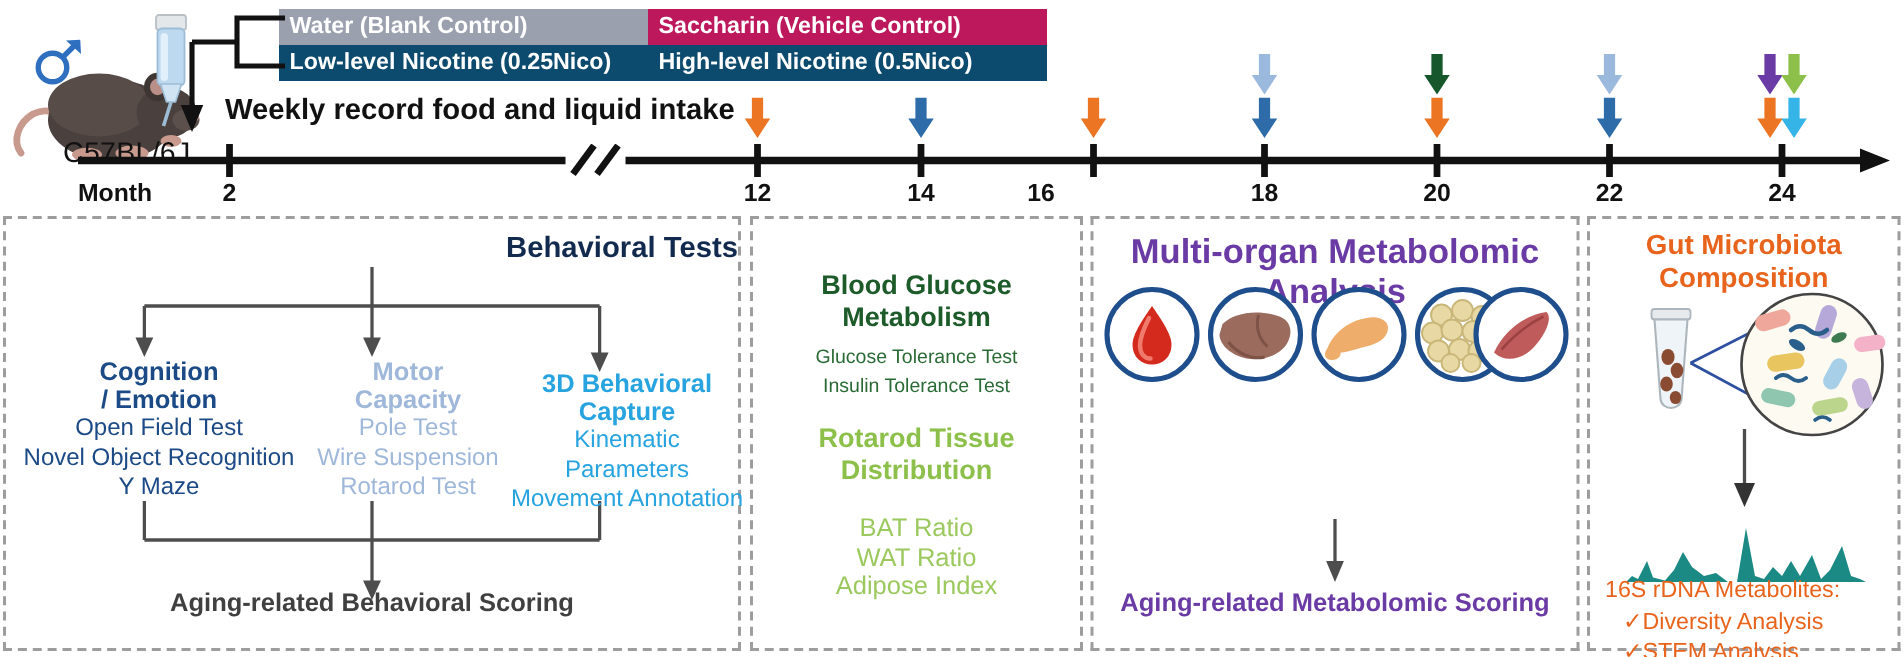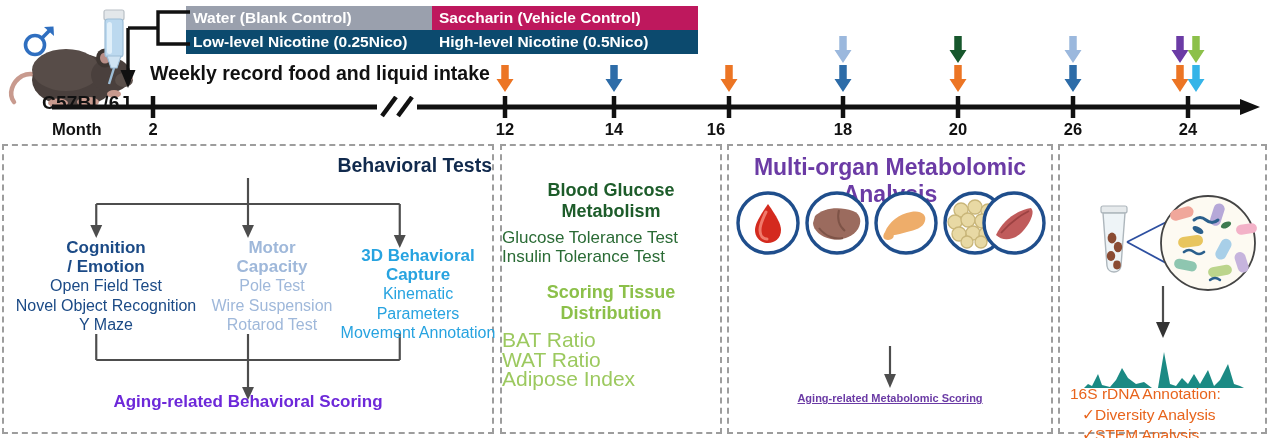--- a/index.html
+++ b/index.html
@@ -15,21 +15,21 @@
   }
   #lg-water   {left:186px;top:6px; width:262px;background:#9aa0ad;}
   #lg-lownic  {left:186px;top:30px;width:262px;background:#0c4a6e;}
   #lg-sacch   {left:432px;top:6px; width:252px;background:#be185d;}
   #lg-highnic {left:432px;top:30px;width:252px;background:#0c4a6e;}
 
   
   #mouse-art{left:6px;top:18px;width:140px;height:100px;}
   #male-symbol{left:22px;top:24px;width:34px;height:34px;}
   #water-bottle{left:94px;top:8px;width:40px;height:80px;}
-  #strain-label{left:42px;top:92px;font-size:19px;font-weight:bold;color:#111;letter-spacing:.2px;}
+  #strain-label{left:42px;top:92px;font-size:19px;font-weight:normal;color:#111;letter-spacing:.2px;}
 
   
   #tl-axis{left:52px;top:96px;width:1210px;height:22px;}
   #month-label{left:52px;top:120px;font-size:16.5px;font-weight:bold;color:#111;}
   .tick-label{position:absolute;top:120px;font-size:16.5px;font-weight:bold;color:#111;
               transform:translateX(-50%);text-align:center;}
   #weekly-note{left:150px;top:62px;font-size:19.5px;font-weight:bold;color:#111;white-space:nowrap;}
   #bracket-svg{left:118px;top:2px;width:80px;height:90px;}
 
   
@@ -46,36 +46,36 @@
   .ptitle{position:absolute;width:100%;text-align:center;font-weight:bold;}
 
   
   #bt-title{top:8px;font-size:19.5px;color:#112a4d;text-align:right;}
   .bt-col{position:absolute;text-align:center;}
   .bt-head{font-weight:bold;font-size:17px;line-height:19px;}
   .bt-item{font-size:16px;line-height:19.5px;}
   #bt-col1{left:4px;  width:196px;top:226px;color:#1b4a86;}
   #bt-col2{left:196px;width:144px;top:226px;color:#9fb8da;}
   #bt-col3{left:336px;width:156px;top:226px;color:#27a3e0;}
-  #bt-score{top:246px;font-size:17px;color:#6d28d9;}
+  #bt-score{top:246px;font-size:17px;color:#404040;}
 
   
   #bg-title{top:34px;font-size:18px;color:#1d5c2a;line-height:21px;}
-  #bg-items{position:absolute;top:82px;width:100%;text-align:left;
-            font-size:17px;line-height:19px;color:#2a6b35;}
+  #bg-items{position:absolute;top:82px;width:100%;text-align:center;
+            font-size:13px;line-height:19px;color:#2a6b35;}
   #ad-title{top:136px;font-size:18px;color:#8cc04a;line-height:21px;}
-  #ad-items{position:absolute;top:184px;width:100%;text-align:left;
-            font-size:21px;line-height:19.5px;color:#9cc95f;}
+  #ad-items{position:absolute;top:196px;width:100%;text-align:center;
+            font-size:17px;line-height:19.5px;color:#9cc95f;}
 
   
   #mo-title{top:8px;font-size:23px;color:#6b3ba5;}
   #mo-body{position:absolute;top:118px;left:18px;width:292px;
            font-size:15.5px;line-height:20.5px;color:#6b3ba5;}
   #mo-body .ind{padding-left:13px;}
-  #mo-score{top:246px;font-size:11px;color:#6b3ba5;text-decoration:underline;}
+  #mo-score{top:246px;font-size:17px;color:#6b3ba5;}
 
   
   #gm-title{top:6px;font-size:18.5px;color:#e8641c;line-height:22px;}
   #gm-body{position:absolute;top:202px;left:10px;width:190px;
            font-size:15.5px;line-height:20.5px;color:#e8641c;}
   #gm-body .ind{padding-left:12px;}
 </style>
 </head>
 <body>
 
@@ -181,24 +181,24 @@
   <rect x="325" y="0" width="40" height="22" fill="#fff"></rect>
   <line x1="330" y1="20" x2="344" y2="1" stroke="#111" stroke-width="4.5"></line>
   <line x1="346" y1="20" x2="360" y2="1" stroke="#111" stroke-width="4.5"></line>
 </svg>
 
 <div class="abs nosel" id="month-label">Month</div>
 <div id="tick-layer">
     <div class="tick-label nosel" style="left: 153px;">2</div>
     <div class="tick-label nosel" style="left: 505px;">12</div>
     <div class="tick-label nosel" style="left: 614px;">14</div>
-    <div class="tick-label nosel" style="left: 716px;">16</div>
+    <div class="tick-label nosel" style="left: 694px;">16</div>
     <div class="tick-label nosel" style="left: 843px;">18</div>
     <div class="tick-label nosel" style="left: 958px;">20</div>
-    <div class="tick-label nosel" style="left: 1073px;">26</div>
+    <div class="tick-label nosel" style="left: 1073px;">22</div>
     <div class="tick-label nosel" style="left: 1188px;">24</div>
   </div>
 
 <div class="panel" id="panel-behavior">
   <div class="ptitle nosel" id="bt-title">Behavioral Tests</div>
 
   <svg class="abs" style="left:0;top:32px;width:100%;height:196px;" viewBox="0 0 492 196" preserveAspectRatio="none">
     <line x1="246" y1="0" x2="246" y2="26" stroke="#4d4d4d" stroke-width="2.2"></line>
     <polyline points="93,26 399,26" fill="none" stroke="#4d4d4d" stroke-width="2.2"></polyline>
     <line x1="93" y1="26" x2="93" y2="52" stroke="#4d4d4d" stroke-width="2.2"></line>
@@ -246,21 +246,21 @@
 <div class="panel" id="panel-glucose">
   <div class="ptitle nosel" id="bg-title">
     <div>Blood Glucose</div>
     <div>Metabolism</div>
   </div>
   <div id="bg-items" class="nosel">
     <div>Glucose Tolerance Test</div>
     <div>Insulin Tolerance Test</div>
   </div>
   <div class="ptitle nosel" id="ad-title">
-    <div>Scoring Tissue</div>
+    <div>Rotarod Tissue</div>
     <div>Distribution</div>
   </div>
   <div id="ad-items" class="nosel">
     <div>BAT Ratio</div>
     <div>WAT Ratio</div>
     <div>Adipose Index</div>
   </div>
 </div>
 
 <div class="panel" id="panel-metab">
@@ -318,20 +318,24 @@
 
   <svg class="abs" style="left:0;top:200px;width:100%;height:44px;" viewBox="0 0 326 44" preserveAspectRatio="none">
     <line x1="163" y1="0" x2="163" y2="32" stroke="#4d4d4d" stroke-width="2.2"></line>
     <polygon points="163,42 157,28 169,28" fill="#4d4d4d"></polygon>
   </svg>
 
   <div class="ptitle nosel" id="mo-score">Aging-related Metabolomic Scoring</div>
 </div>
 
 <div class="panel" id="panel-gut">
+  <div class="ptitle nosel" id="gm-title">
+    <div>Gut Microbiota</div>
+    <div>Composition</div>
+  </div>
 
   <svg class="abs" style="left:6px;top:48px;width:196px;height:156px;" viewBox="0 0 196 156">
     <g>
       <rect x="35" y="12" width="26" height="7" rx="2" fill="#e6eaec" stroke="#adb6bc" stroke-width="1.2"></rect>
       <path d="M37,19 L59,19 L55,72 C54,80 42,80 41,72 Z" fill="#eef4f7" stroke="#adb6bc" stroke-width="1.4"></path>
       <ellipse cx="46" cy="44" rx="4.4" ry="5.4" fill="#8a4b33"></ellipse>
       <ellipse cx="52" cy="53" rx="4.2" ry="5.2" fill="#8a4b33"></ellipse>
       <ellipse cx="45" cy="62" rx="4.2" ry="5" fill="#8a4b33"></ellipse>
       <ellipse cx="51" cy="71" rx="3.8" ry="4.4" fill="#8a4b33"></ellipse>
     </g>
@@ -357,18 +361,18 @@
     <polygon points="97,144 90,128 104,128" fill="#333"></polygon>
   </svg>
 
   <svg class="abs" style="left:18px;top:198px;width:172px;height:44px;" viewBox="0 0 172 44" preserveAspectRatio="none">
     <path d="M6,44 L10,40 L14,42 L20,30 L24,41 L32,43 L38,36 L44,24 L50,34 L58,40 L66,38 L74,44
              L80,44 L86,8 L92,40 L98,42 L104,34 L110,40 L116,30 L122,40 L130,26 L136,42 L142,36
              L150,20 L156,40 L162,42 L166,44 Z" fill="#1b8a84"></path>
   </svg>
 
   <div id="gm-body" class="nosel" style="top:238px;">
-    <div>16S rDNA Annotation:</div>
+    <div>16S rDNA Metabolites:</div>
     <div class="ind">✓Diversity Analysis</div>
     <div class="ind">✓STEM Analysis</div>
 
   </div>
 </div>
 
 </body></html>

